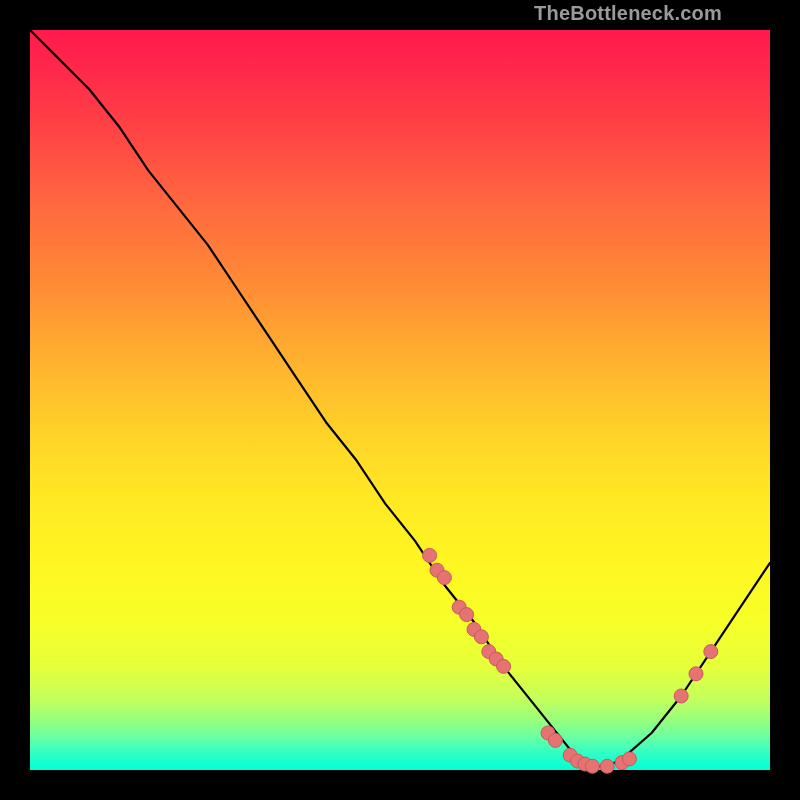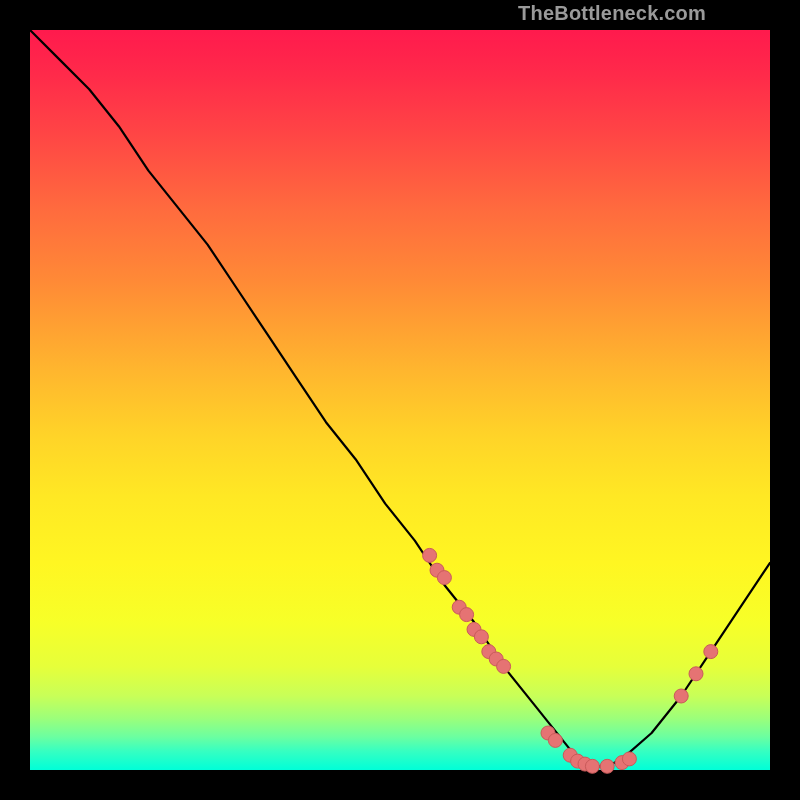--- a/index.html
+++ b/index.html
@@ -9,20 +9,21 @@
     height: 800px;
     background: #000;
     overflow: hidden;
     font-family: Arial, Helvetica, sans-serif;
   }
   .outer-frame {
     position: relative;
     width: 724px;
     height: 800px;
     background: #000;
+    padding-left: 16px;
   }
   .attribution {
     position: absolute;
     top: 2px;
     right: 18px;
     color: #9a9a9a;
     font-size: 20px;
     font-weight: bold;
     letter-spacing: 0.2px;
   }

